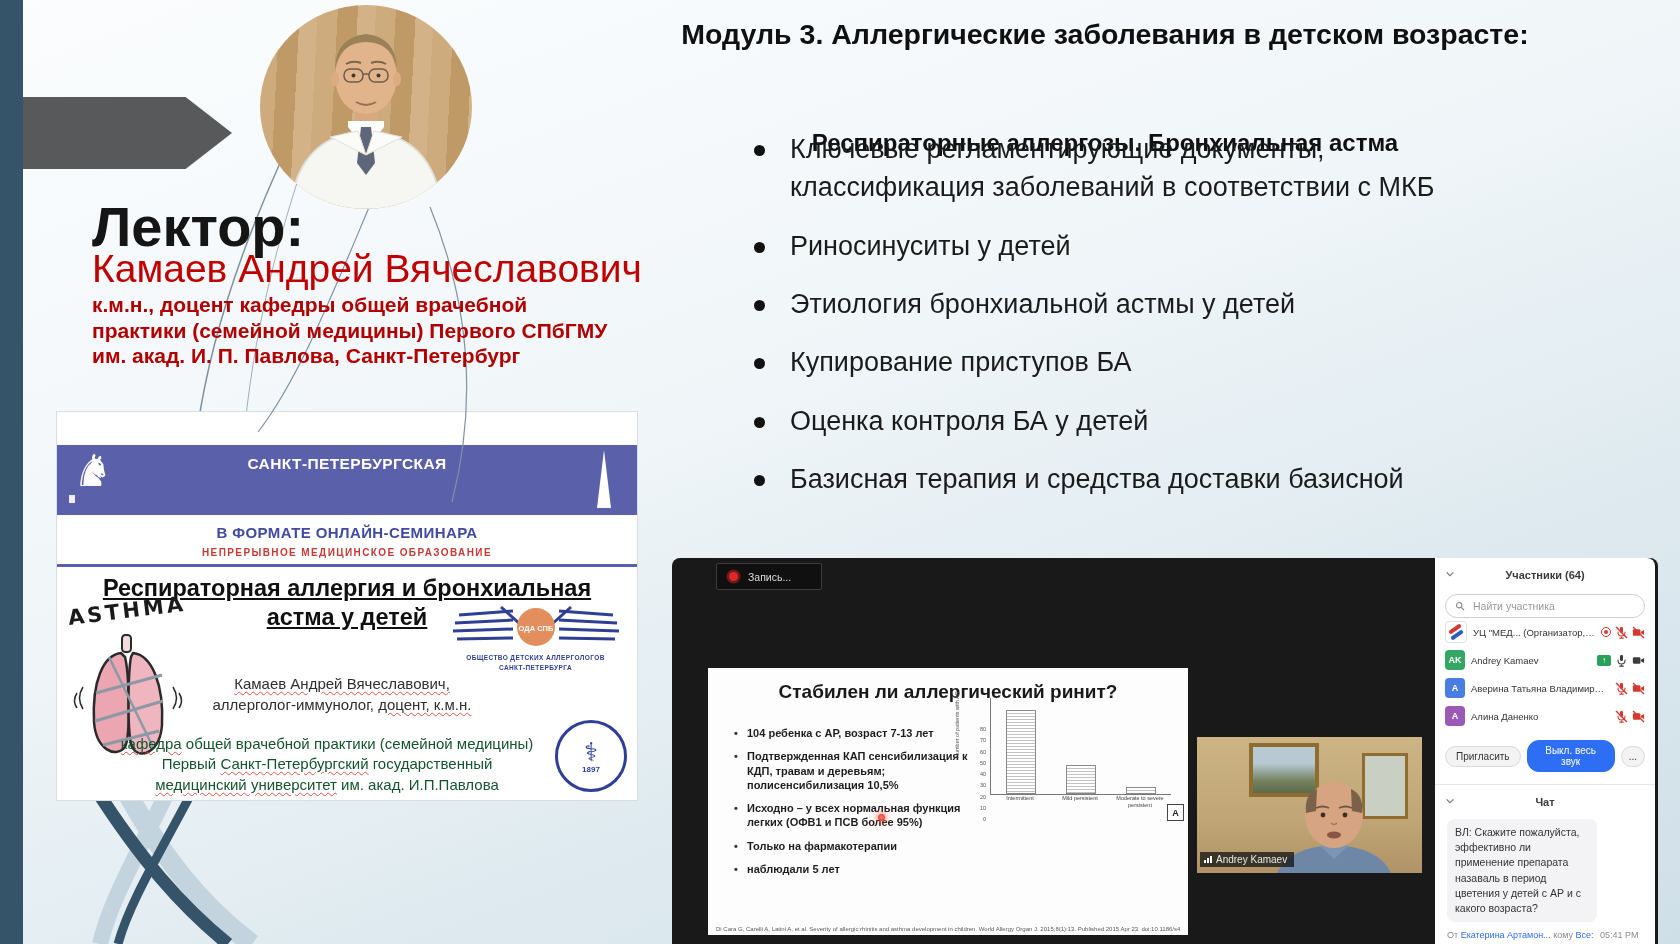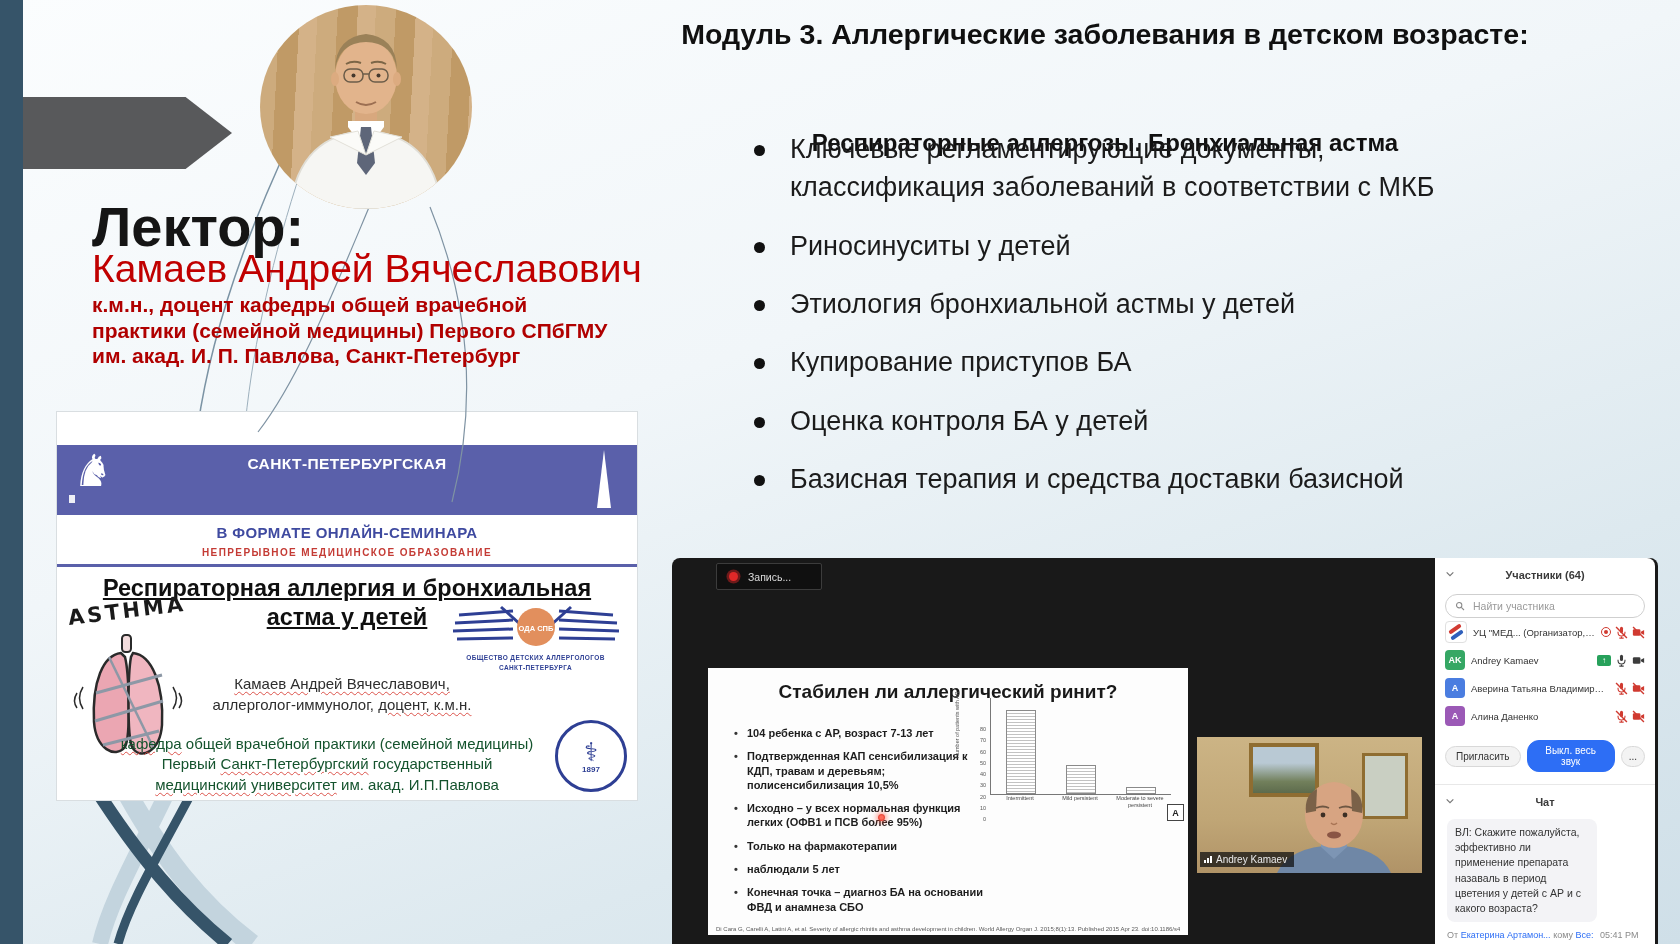--- a/index.html
+++ b/index.html
@@ -274,21 +274,20 @@
     </div>
 
     <div class="zslide">
       <div class="zslide-title">Стабилен ли аллергический ринит?</div>
       <ul class="zbullets">
         <li>104 ребенка с АР, возраст 7-13 лет</li>
         <li>Подтвержденная КАП сенсибилизация к КДП, травам и деревьям; полисенсибилизация 10,5%</li>
         <li>Исходно – у всех  нормальная функция легких (ОФВ1 и ПСВ более 95%)</li>
         <li>Только на фармакотерапии</li>
         <li>наблюдали 5 лет</li>
-        <li>Конечная точка – диагноз БА на основании ФВД и анамнеза СБО</li>
       </ul>
 
       <div class="zchart">
         <div class="ylab">Number of patients with AR</div>
         <div class="yticks">
             <span>80</span>
             <span>70</span>
             <span>60</span>
             <span>50</span>
             <span>40</span>

